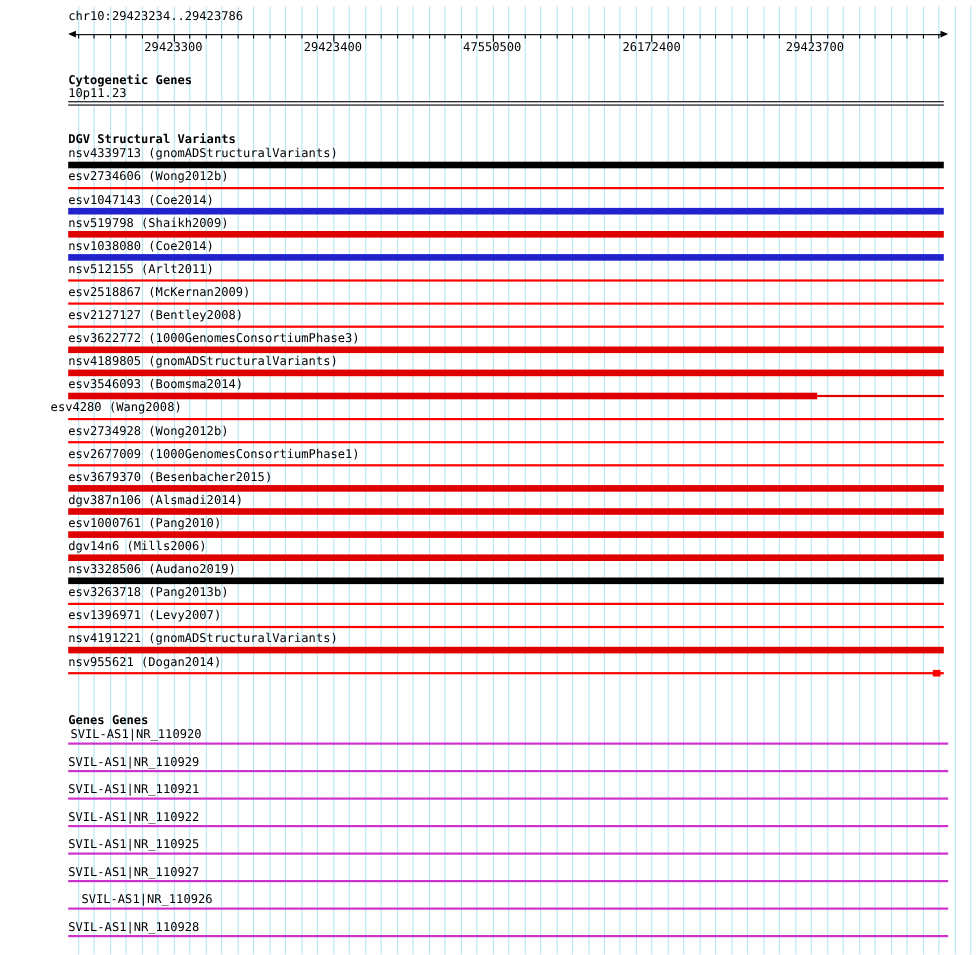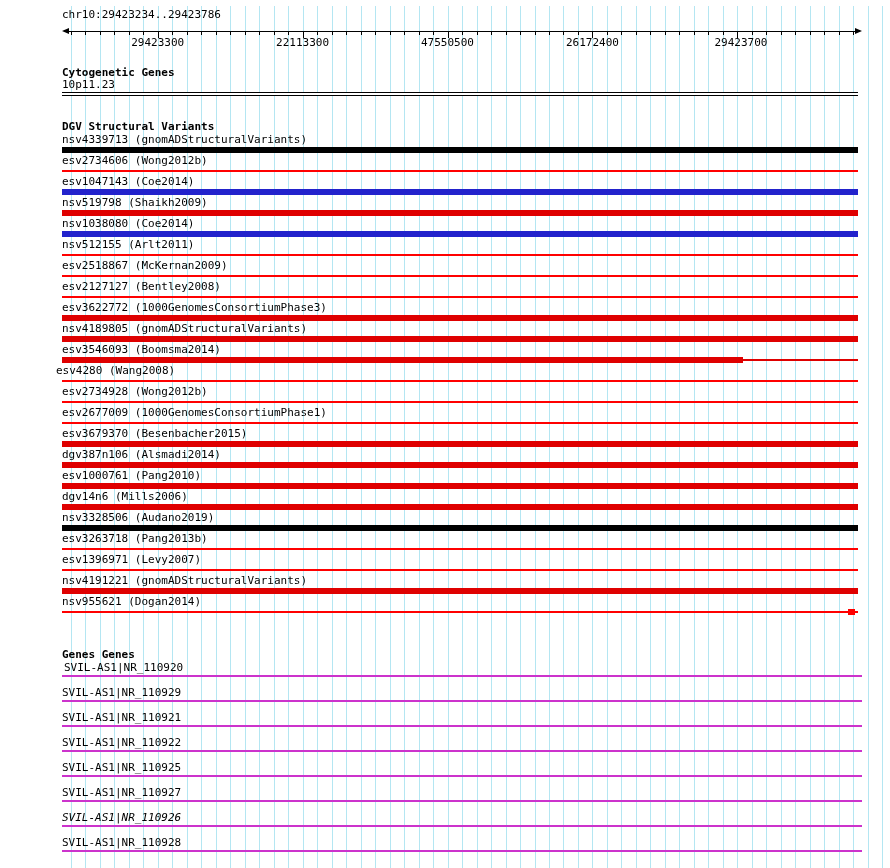--- a/index.html
+++ b/index.html
@@ -140,21 +140,21 @@
       <div style="position: absolute; left: 737.4px; top: 31px; width: 1px; height: 7px; background: rgb(0, 0, 0);"></div>
       <div style="position: absolute; left: 751.9px; top: 31px; width: 1px; height: 4px; background: rgb(0, 0, 0);"></div>
       <div style="position: absolute; left: 766.3px; top: 31px; width: 1px; height: 4px; background: rgb(0, 0, 0);"></div>
       <div style="position: absolute; left: 780.8px; top: 31px; width: 1px; height: 4px; background: rgb(0, 0, 0);"></div>
       <div style="position: absolute; left: 795.3px; top: 31px; width: 1px; height: 4px; background: rgb(0, 0, 0);"></div>
       <div style="position: absolute; left: 809.8px; top: 31px; width: 1px; height: 4px; background: rgb(0, 0, 0);"></div>
       <div style="position: absolute; left: 824.3px; top: 31px; width: 1px; height: 4px; background: rgb(0, 0, 0);"></div>
       <div style="position: absolute; left: 838.8px; top: 31px; width: 1px; height: 4px; background: rgb(0, 0, 0);"></div>
       <div style="position: absolute; left: 853.3px; top: 31px; width: 1px; height: 4px; background: rgb(0, 0, 0);"></div>
       <div style="position: absolute; left: 127.7px; top: 37px; width: 60px; text-align: center;">29423300</div>
-      <div style="position: absolute; left: 272.6px; top: 37px; width: 60px; text-align: center;">22113300</div>
+      <div style="position: absolute; left: 272.6px; top: 37px; width: 60px; text-align: center;">29423400</div>
       <div style="position: absolute; left: 417.5px; top: 37px; width: 60px; text-align: center;">47550500</div>
       <div style="position: absolute; left: 562.4px; top: 37px; width: 60px; text-align: center;">26172400</div>
       <div style="position: absolute; left: 707.4px; top: 37px; width: 60px; text-align: right;">29423700</div>
     </div>
 
   <div id="cyto-title" class="txt bold">Cytogenetic Genes</div>
   <div id="cyto-band-label" class="txt">10p11.23</div>
   <div id="cyto-band-box"></div>
 
   <div id="dgv-title" class="txt bold">DGV Structural Variants</div>
@@ -198,21 +198,21 @@
       <div>
         <div style="position: absolute; left: 62px; top: 323px; white-space: nowrap;">nsv4189805 (gnomADStructuralVariants)</div>
         <div style="position: absolute; left: 62px; top: 336px; width: 796px; height: 6px; background: rgb(223, 0, 0);"></div>
       </div>
       <div>
         <div style="position: absolute; left: 62px; top: 344px; white-space: nowrap;">esv3546093 (Boomsma2014)</div>
         <div style="position: absolute; left: 62px; top: 357px; width: 680.6px; height: 6px; background: rgb(223, 0, 0);"></div>
         <div style="position: absolute; left: 742.6px; top: 359px; width: 115.4px; height: 2px; background: rgb(223, 0, 0);"></div>
       </div>
       <div>
-        <div style="position: absolute; left: 56px; top: 365px; white-space: nowrap;">esv4280 (Wang2008)</div>
+        <div style="position: absolute; left: 46px; top: 365px; white-space: nowrap;">esv4280 (Wang2008)</div>
         <div style="position: absolute; left: 62px; top: 380px; width: 796px; height: 2px; background: rgb(255, 0, 0);"></div>
       </div>
       <div>
         <div style="position: absolute; left: 62px; top: 386px; white-space: nowrap;">esv2734928 (Wong2012b)</div>
         <div style="position: absolute; left: 62px; top: 401px; width: 796px; height: 2px; background: rgb(255, 0, 0);"></div>
       </div>
       <div>
         <div style="position: absolute; left: 62px; top: 407px; white-space: nowrap;">esv2677009 (1000GenomesConsortiumPhase1)</div>
         <div style="position: absolute; left: 62px; top: 422px; width: 796px; height: 2px; background: rgb(255, 0, 0);"></div>
       </div>
@@ -275,21 +275,21 @@
       </div>
       <div>
         <div style="position: absolute; left: 62px; top: 762px; white-space: nowrap;">SVIL-AS1|NR_110925</div>
         <div style="position: absolute; left: 62px; top: 775px; width: 800px; height: 2px; background: rgb(204, 51, 204);"></div>
       </div>
       <div>
         <div style="position: absolute; left: 62px; top: 787px; white-space: nowrap;">SVIL-AS1|NR_110927</div>
         <div style="position: absolute; left: 62px; top: 800px; width: 800px; height: 2px; background: rgb(204, 51, 204);"></div>
       </div>
       <div>
-        <div style="position: absolute; left: 62px; top: 812px; white-space: nowrap; font-style: italic;">SVIL-AS1|NR_110926</div>
+        <div style="position: absolute; left: 74px; top: 812px; white-space: nowrap;">SVIL-AS1|NR_110926</div>
         <div style="position: absolute; left: 62px; top: 825px; width: 800px; height: 2px; background: rgb(204, 51, 204);"></div>
       </div>
       <div>
         <div style="position: absolute; left: 62px; top: 837px; white-space: nowrap;">SVIL-AS1|NR_110928</div>
         <div style="position: absolute; left: 62px; top: 850px; width: 800px; height: 2px; background: rgb(204, 51, 204);"></div>
       </div>
     </div>
 </div>
 
 </body></html>

